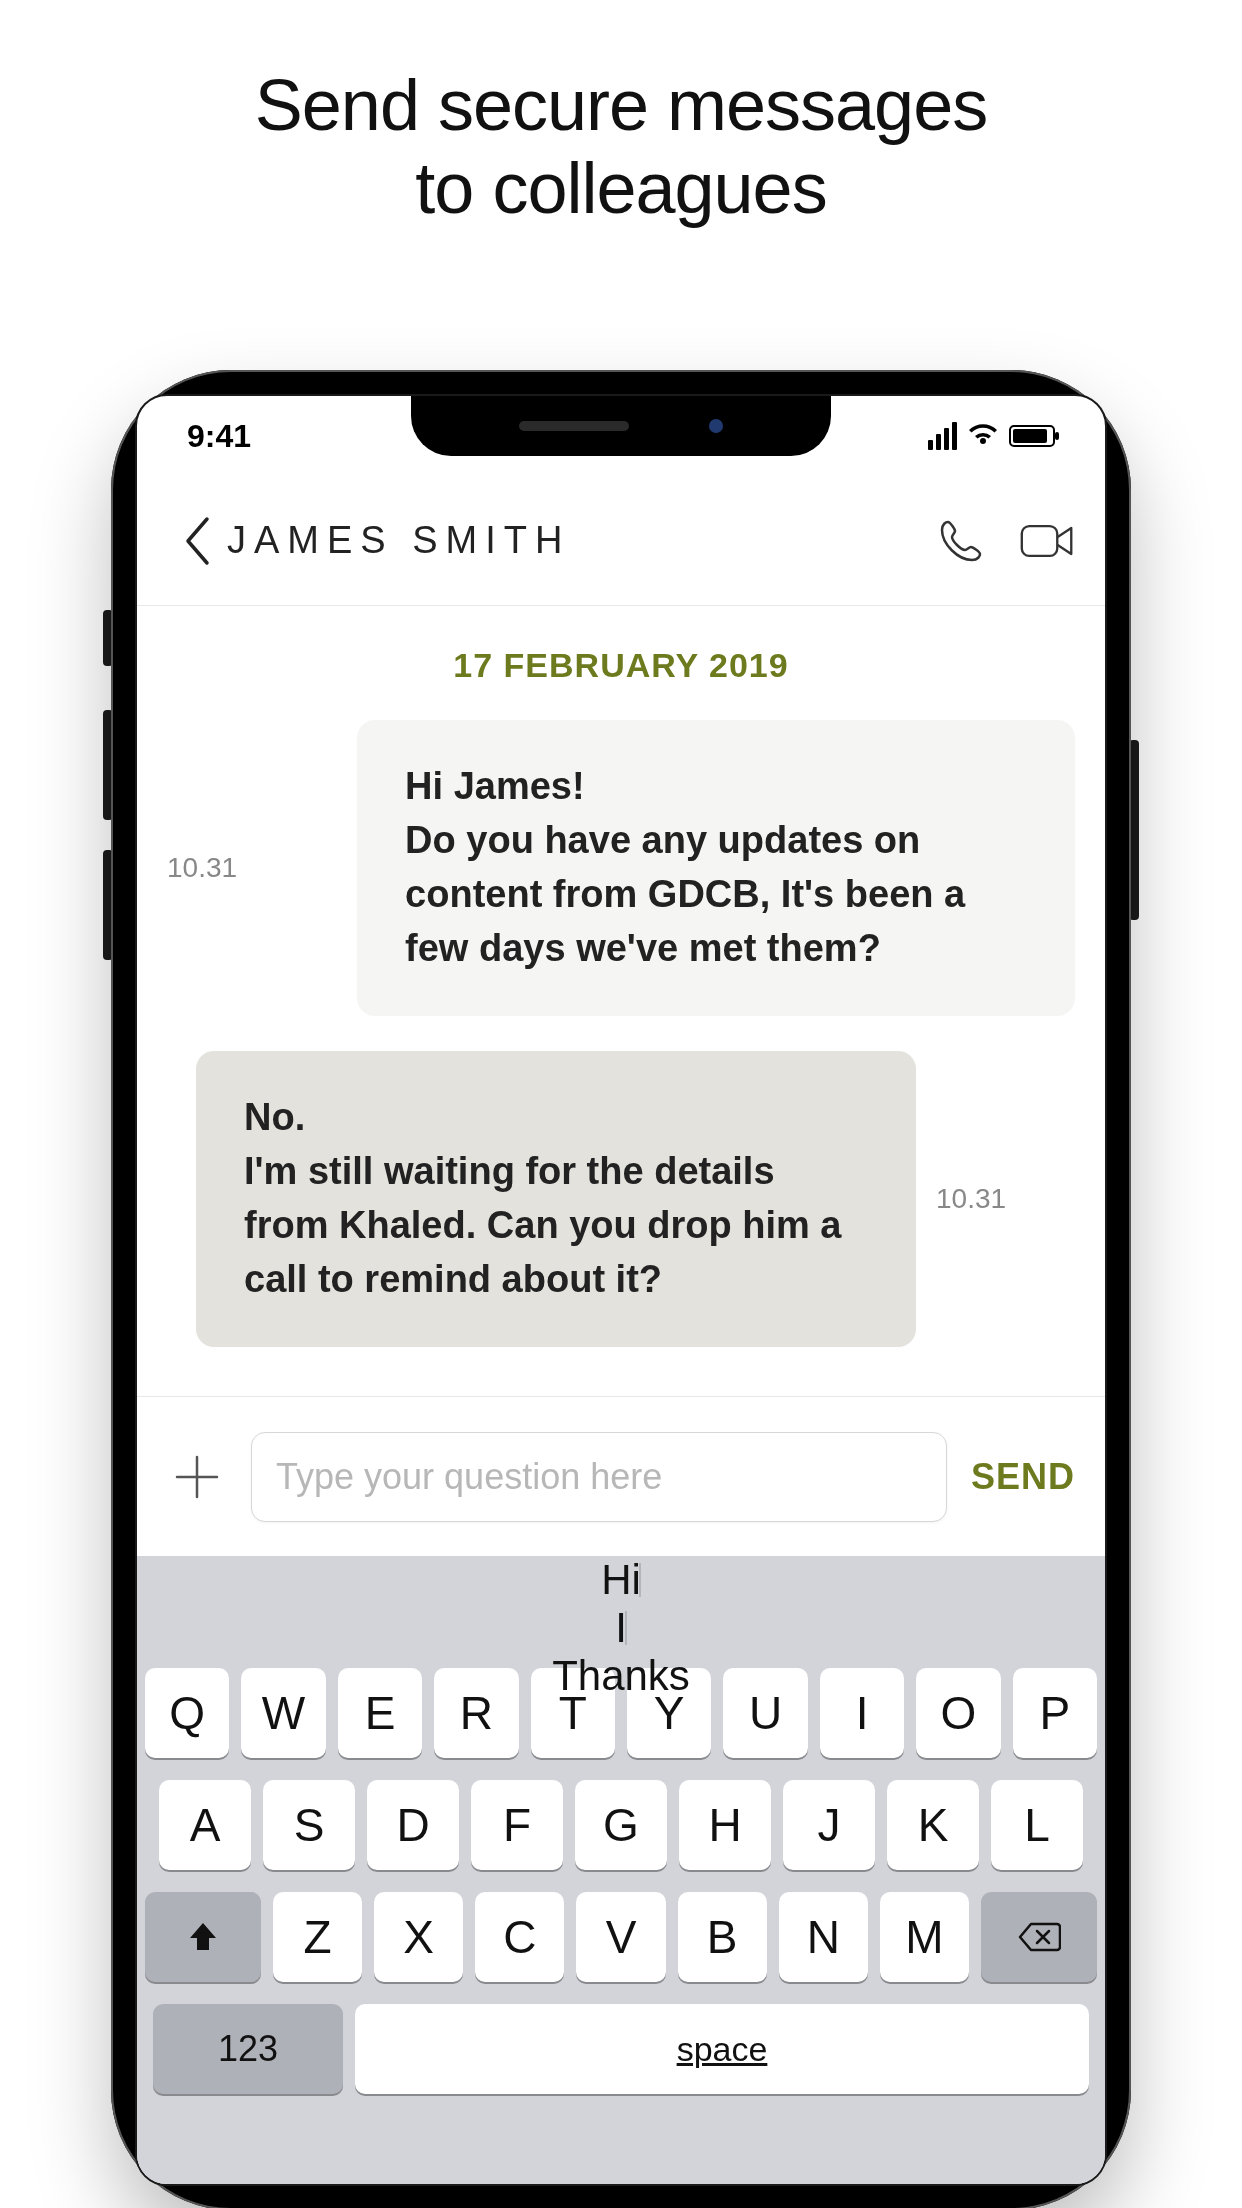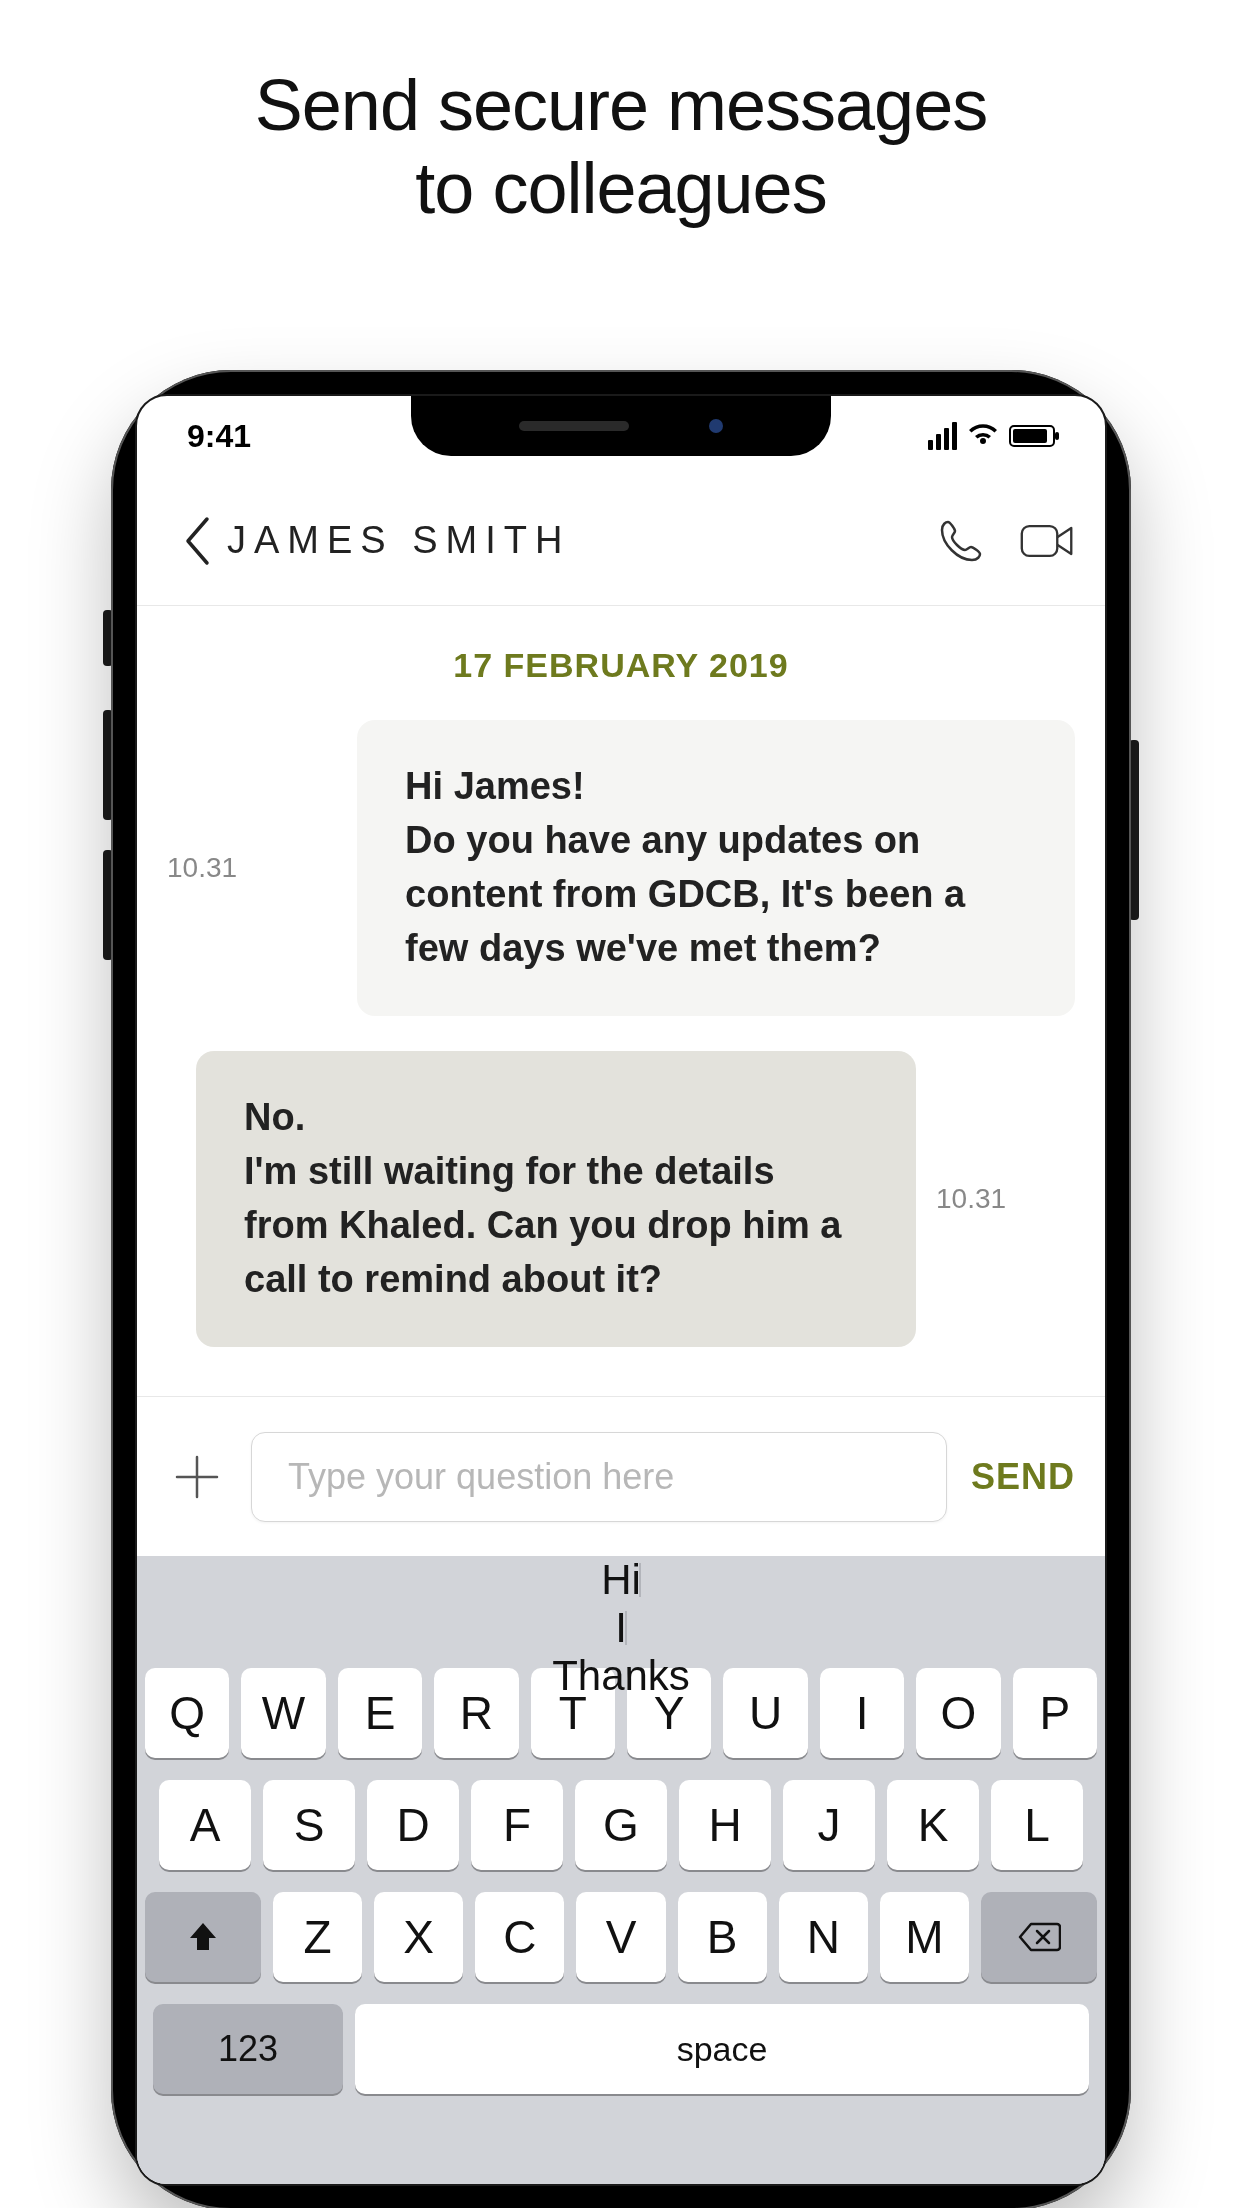--- a/index.html
+++ b/index.html
@@ -45,37 +45,37 @@
   .msg-row.left { justify-content:flex-start; }
   .msg-row.right-time { flex-direction: row-reverse; justify-content:flex-end; }
   .bubble { max-width: 720px; border-radius: 18px; padding: 40px 48px; font-size: 38px; line-height: 1.42; color:#222;font-weight:bold; }
   .bubble.sent { background:#f5f5f3; margin-left: 100px; }
   .bubble.recv { background:#e3e2dc; }
   .msg-time { font-size: 28px; color:#888; }
 
   
   .compose { position:absolute; left:0; right:0; top:790px; height:160px; border-top:1px solid #e8e8e8; display:flex; align-items:center; padding:0 30px; gap:24px; background:#fff; }
   .plus-btn { width:60px; height:60px; display:flex; align-items:center; justify-content:center; }
-  .compose-input { flex:1; height:90px; border:1.5px solid #d7d7d7; border-radius:14px; padding:0 36px; font-size:36px; color:#222; background:#fff; outline:none; box-shadow: 0 1px 3px rgba(0,0,0,0.05); }
+  .compose-input { flex:1; height:90px; border:1.5px solid #d7d7d7; border-radius:14px; padding:0 24px; font-size:36px; color:#222; background:#fff; outline:none; box-shadow: 0 1px 3px rgba(0,0,0,0.05); }
   .compose-input::placeholder { color:#b7b7b7; }
   .send-btn { font-size:36px; font-weight:700; color:#6e7a1e; background:none; border:none; letter-spacing:1px; }
 
   
   .keyboard { position:absolute; top:950px; left:0; right:0; bottom:0; background:#d2d4d9; }
   .kb-suggest { height:100px; display:flex; align-items:center;flex-direction:column; }
   .kb-suggest .sg { flex:1; text-align:center; font-size:42px; color:#111; position:relative; }
   .kb-suggest .sg:not(:last-child)::after { content:''; position:absolute; right:0; top:15%; height:70%; width:1.5px; background:#b3b5bb; }
   .kb-rows { padding: 12px 8px; }
   .kb-row { display:flex; gap:12px; justify-content:center; margin-bottom:22px; }
   .key { background:#fff; border-radius:10px; box-shadow:0 2px 0 #898a8e; height:90px; display:flex; align-items:center; justify-content:center; font-size:46px; color:#111; }
   .key.letter { flex:1; max-width:92px; min-width:82px; }
   .key.fn { background:#afb1b8; flex:1.3; max-width:120px; }
   .kb-bottom { display:flex; gap:12px; padding:0 8px;text-align:center; }
   .key.num { background:#afb1b8; width:190px; font-size:36px; }
-  .key.space { flex:1; font-size:34px; }
+  .key.space { flex:1; font-size:34px;text-decoration:underline; }
   .key.return { background:#afb1b8; width:240px; font-size:34px; }
 </style>
 </head>
 <body>
 
 <div class="promo-title">
   <span>Send secure messages</span><br>
   <span>to colleagues</span>
 </div>
 

